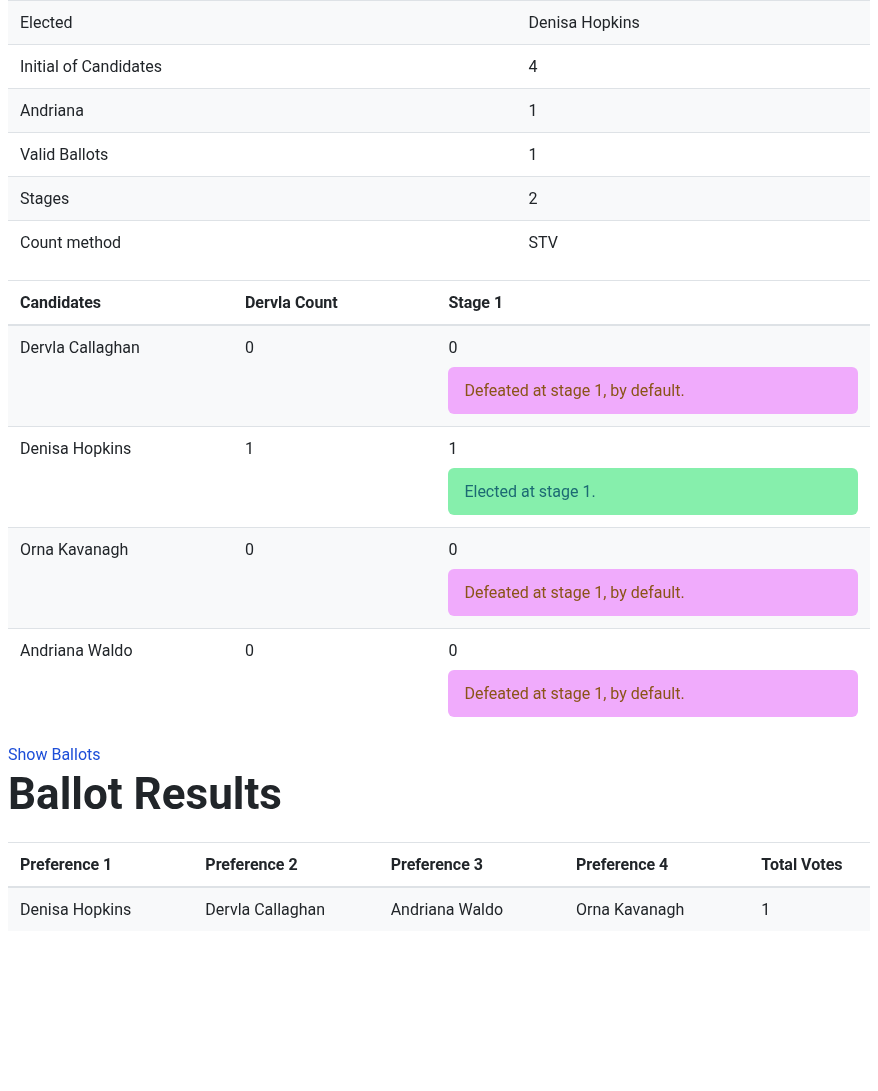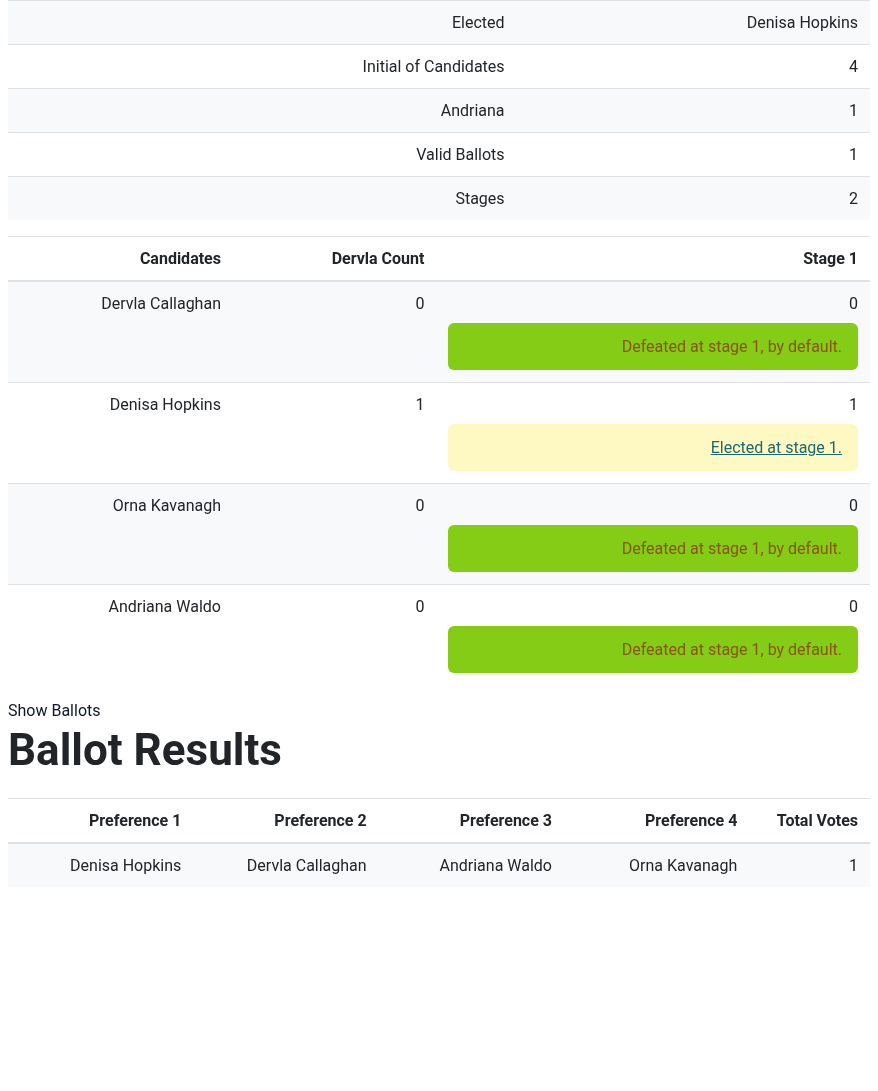--- a/index.html
+++ b/index.html
@@ -15,21 +15,21 @@
   .container {
     width: 100%;
     padding: 0 8px;
   }
   table {
     width: 100%;
     border-collapse: collapse;
     margin-bottom: 16px;
   }
   th, td {
-    text-align: right;
+    text-align: left;
     vertical-align: top;
     padding: 12px 12px;
     border-top: 1px solid #dee2e6;
     font-size: 16px;
   }
   th {
     font-weight: 700;
     border-bottom: 2px solid #dee2e6;
   }
   tbody tr:nth-child(odd) td {
@@ -50,30 +50,29 @@
 
   .badge {
     display: inline-block;
     border-radius: 6px;
     padding: 14px 16px;
     margin-top: 10px;
     font-size: 16px;
     width: 100%;
   }
   .badge-defeated {
-    background: #84cc16;
+    background: #f0abfc;
     color: #8a5418;
   }
   .badge-elected {
-    background: #fef9c3;
+    background: #86efac;
     color: #1c6a73;
-    text-decoration: underline;
   }
   a.link {
-    color: #0f172a;
+    color: #1d4ed8;
     text-decoration: none;
     font-size: 16px;
   }
   h1.ballot-heading {
     font-size: 44px;
     font-weight: 700;
     margin: 4px 0 22px 0;
   }
   .ballot-table th, .ballot-table td {
     width: 21.5%;
@@ -102,20 +101,24 @@
         <td>Andriana</td>
         <td>1</td>
       </tr>
       <tr>
         <td>Valid Ballots</td>
         <td>1</td>
       </tr>
       <tr>
         <td>Stages</td>
         <td>2</td>
+      </tr>
+      <tr>
+        <td>Count method</td>
+        <td>STV</td>
       </tr>
     </tbody>
   </table>
 
   
   <table class="stages-table">
     <thead>
       <tr>
         <th>Candidates</th>
         <th>Dervla Count</th>

